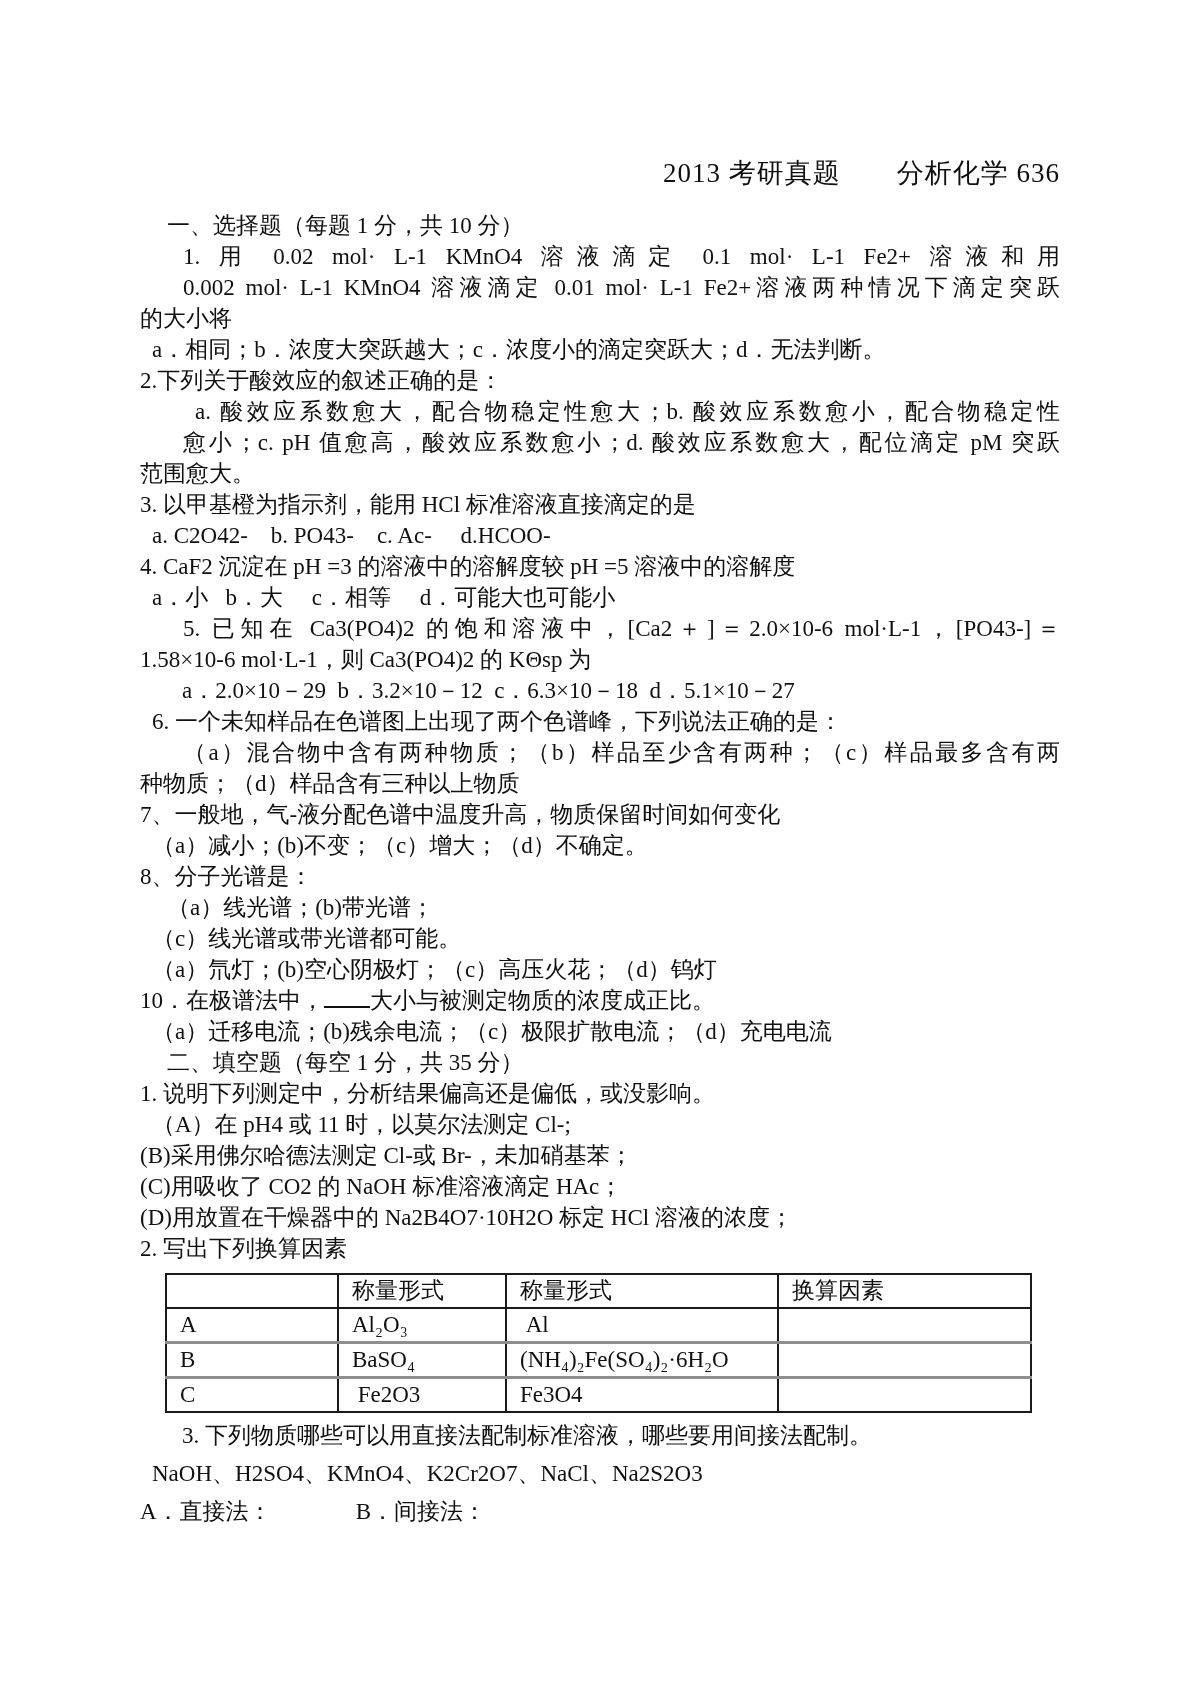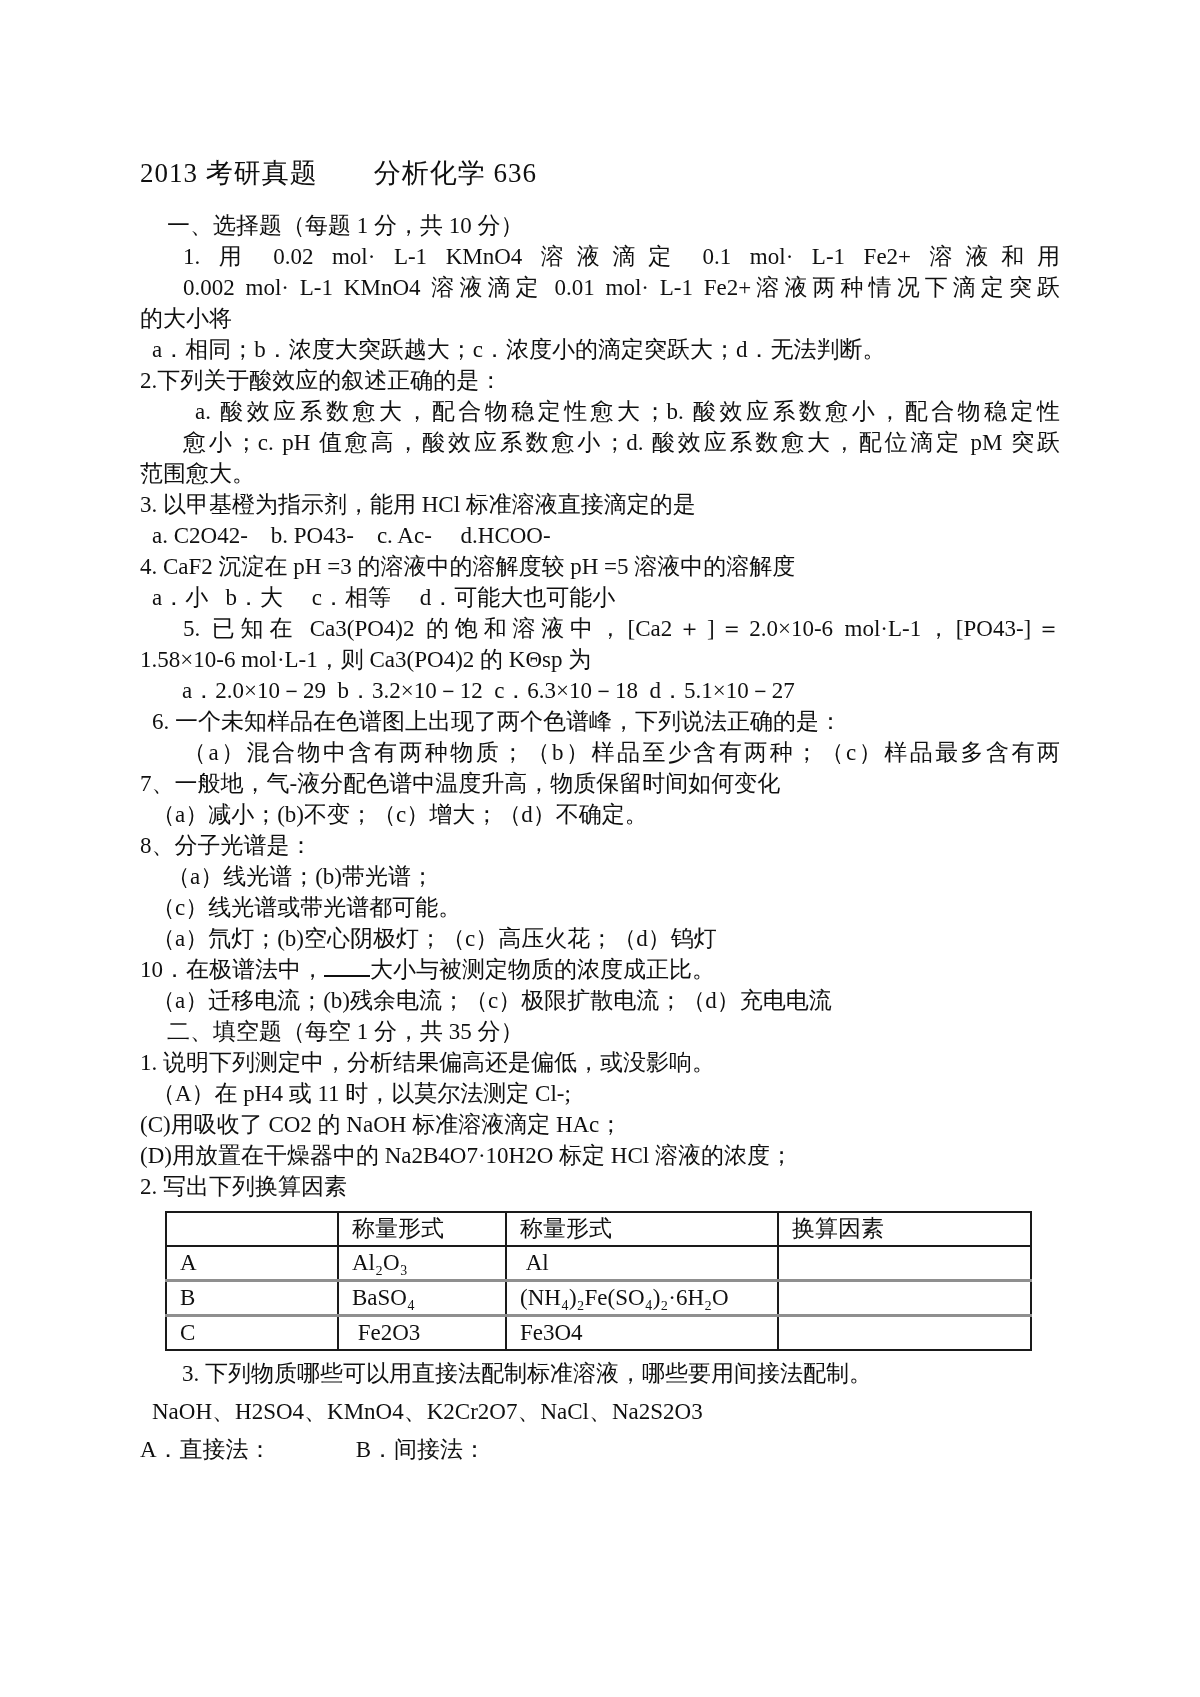--- a/index.html
+++ b/index.html
@@ -7,21 +7,21 @@
     position:relative;
     width:1200px; height:1697px;
     box-sizing:border-box;
     padding:158px 140px 0 140px;
     background:#ffffff;
     font-family:"Liberation Serif","DejaVu Serif",serif;
     color:#101010;
   }
   .title {
     height:30px; line-height:30px;
-    text-align:left;
+    text-align:right;
     font-size:27px;
     letter-spacing:1px;
     margin-bottom:22px;
     white-space:pre-wrap;
   }
   .line {
     height:31px; line-height:31px;
     font-size:23px;
     white-space:pre-wrap;
   }
@@ -84,34 +84,36 @@
   <div class="line">范围愈大。</div>
   <div class="line">3. 以甲基橙为指示剂，能用 HCl 标准溶液直接滴定的是</div>
   <div class="line i1">a. C2O42-    b. PO43-    c. Ac-     d.HCOO-</div>
   <div class="line">4. CaF2 沉淀在 pH =3 的溶液中的溶解度较 pH =5 溶液中的溶解度</div>
   <div class="line i1">a．小   b．大     c．相等     d．可能大也可能小</div>
   <div class="line just">5. 已知在 Ca3(PO4)2 的饱和溶液中，[Ca2＋]＝2.0×10-6 mol·L-1，[PO43-]＝</div>
   <div class="line">1.58×10-6 mol·L-1，则 Ca3(PO4)2 的 KΘsp 为</div>
   <div class="line i3">a．2.0×10－29  b．3.2×10－12  c．6.3×10－18  d．5.1×10－27</div>
   <div class="line i1">6. 一个未知样品在色谱图上出现了两个色谱峰，下列说法正确的是：</div>
   <div class="line just">（a）混合物中含有两种物质；（b）样品至少含有两种；（c）样品最多含有两</div>
+  <div class="line">种物质；（d）样品含有三种以上物质</div>
   <div class="line">7、一般地，气-液分配色谱中温度升高，物质保留时间如何变化</div>
   <div class="line i1">（a）减小；(b)不变；（c）增大；（d）不确定。</div>
   <div class="line">8、分子光谱是：</div>
   <div class="line i2">（a）线光谱；(b)带光谱；</div>
   <div class="line i1">（c）线光谱或带光谱都可能。</div>
   <div class="line i1">（a）氘灯；(b)空心阴极灯；（c）高压火花；（d）钨灯</div>
 
   <div class="line"><span>10．在极谱法中，</span><span class="blank"></span><span>大小与被测定物质的浓度成正比。</span></div>
   <div class="line i1">（a）迁移电流；(b)残余电流；（c）极限扩散电流；（d）充电电流</div>
 
   <div class="line i2">二、填空题（每空 1 分，共 35 分）</div>
 
   <div class="line">1. 说明下列测定中，分析结果偏高还是偏低，或没影响。</div>
   <div class="line i1">（A）在 pH4 或 11 时，以莫尔法测定 Cl-;</div>
+  <div class="line">(B)采用佛尔哈德法测定 Cl-或 Br-，未加硝基苯；</div>
   <div class="line">(C)用吸收了 CO2 的 NaOH 标准溶液滴定 HAc；</div>
   <div class="line">(D)用放置在干燥器中的 Na2B4O7·10H2O 标定 HCl 溶液的浓度；</div>
   <div class="line">2. 写出下列换算因素</div>
 
   <table class="conv">
     <colgroup>
         <col class="c1">
         <col class="c2">
         <col class="c3">
         <col class="c4">

